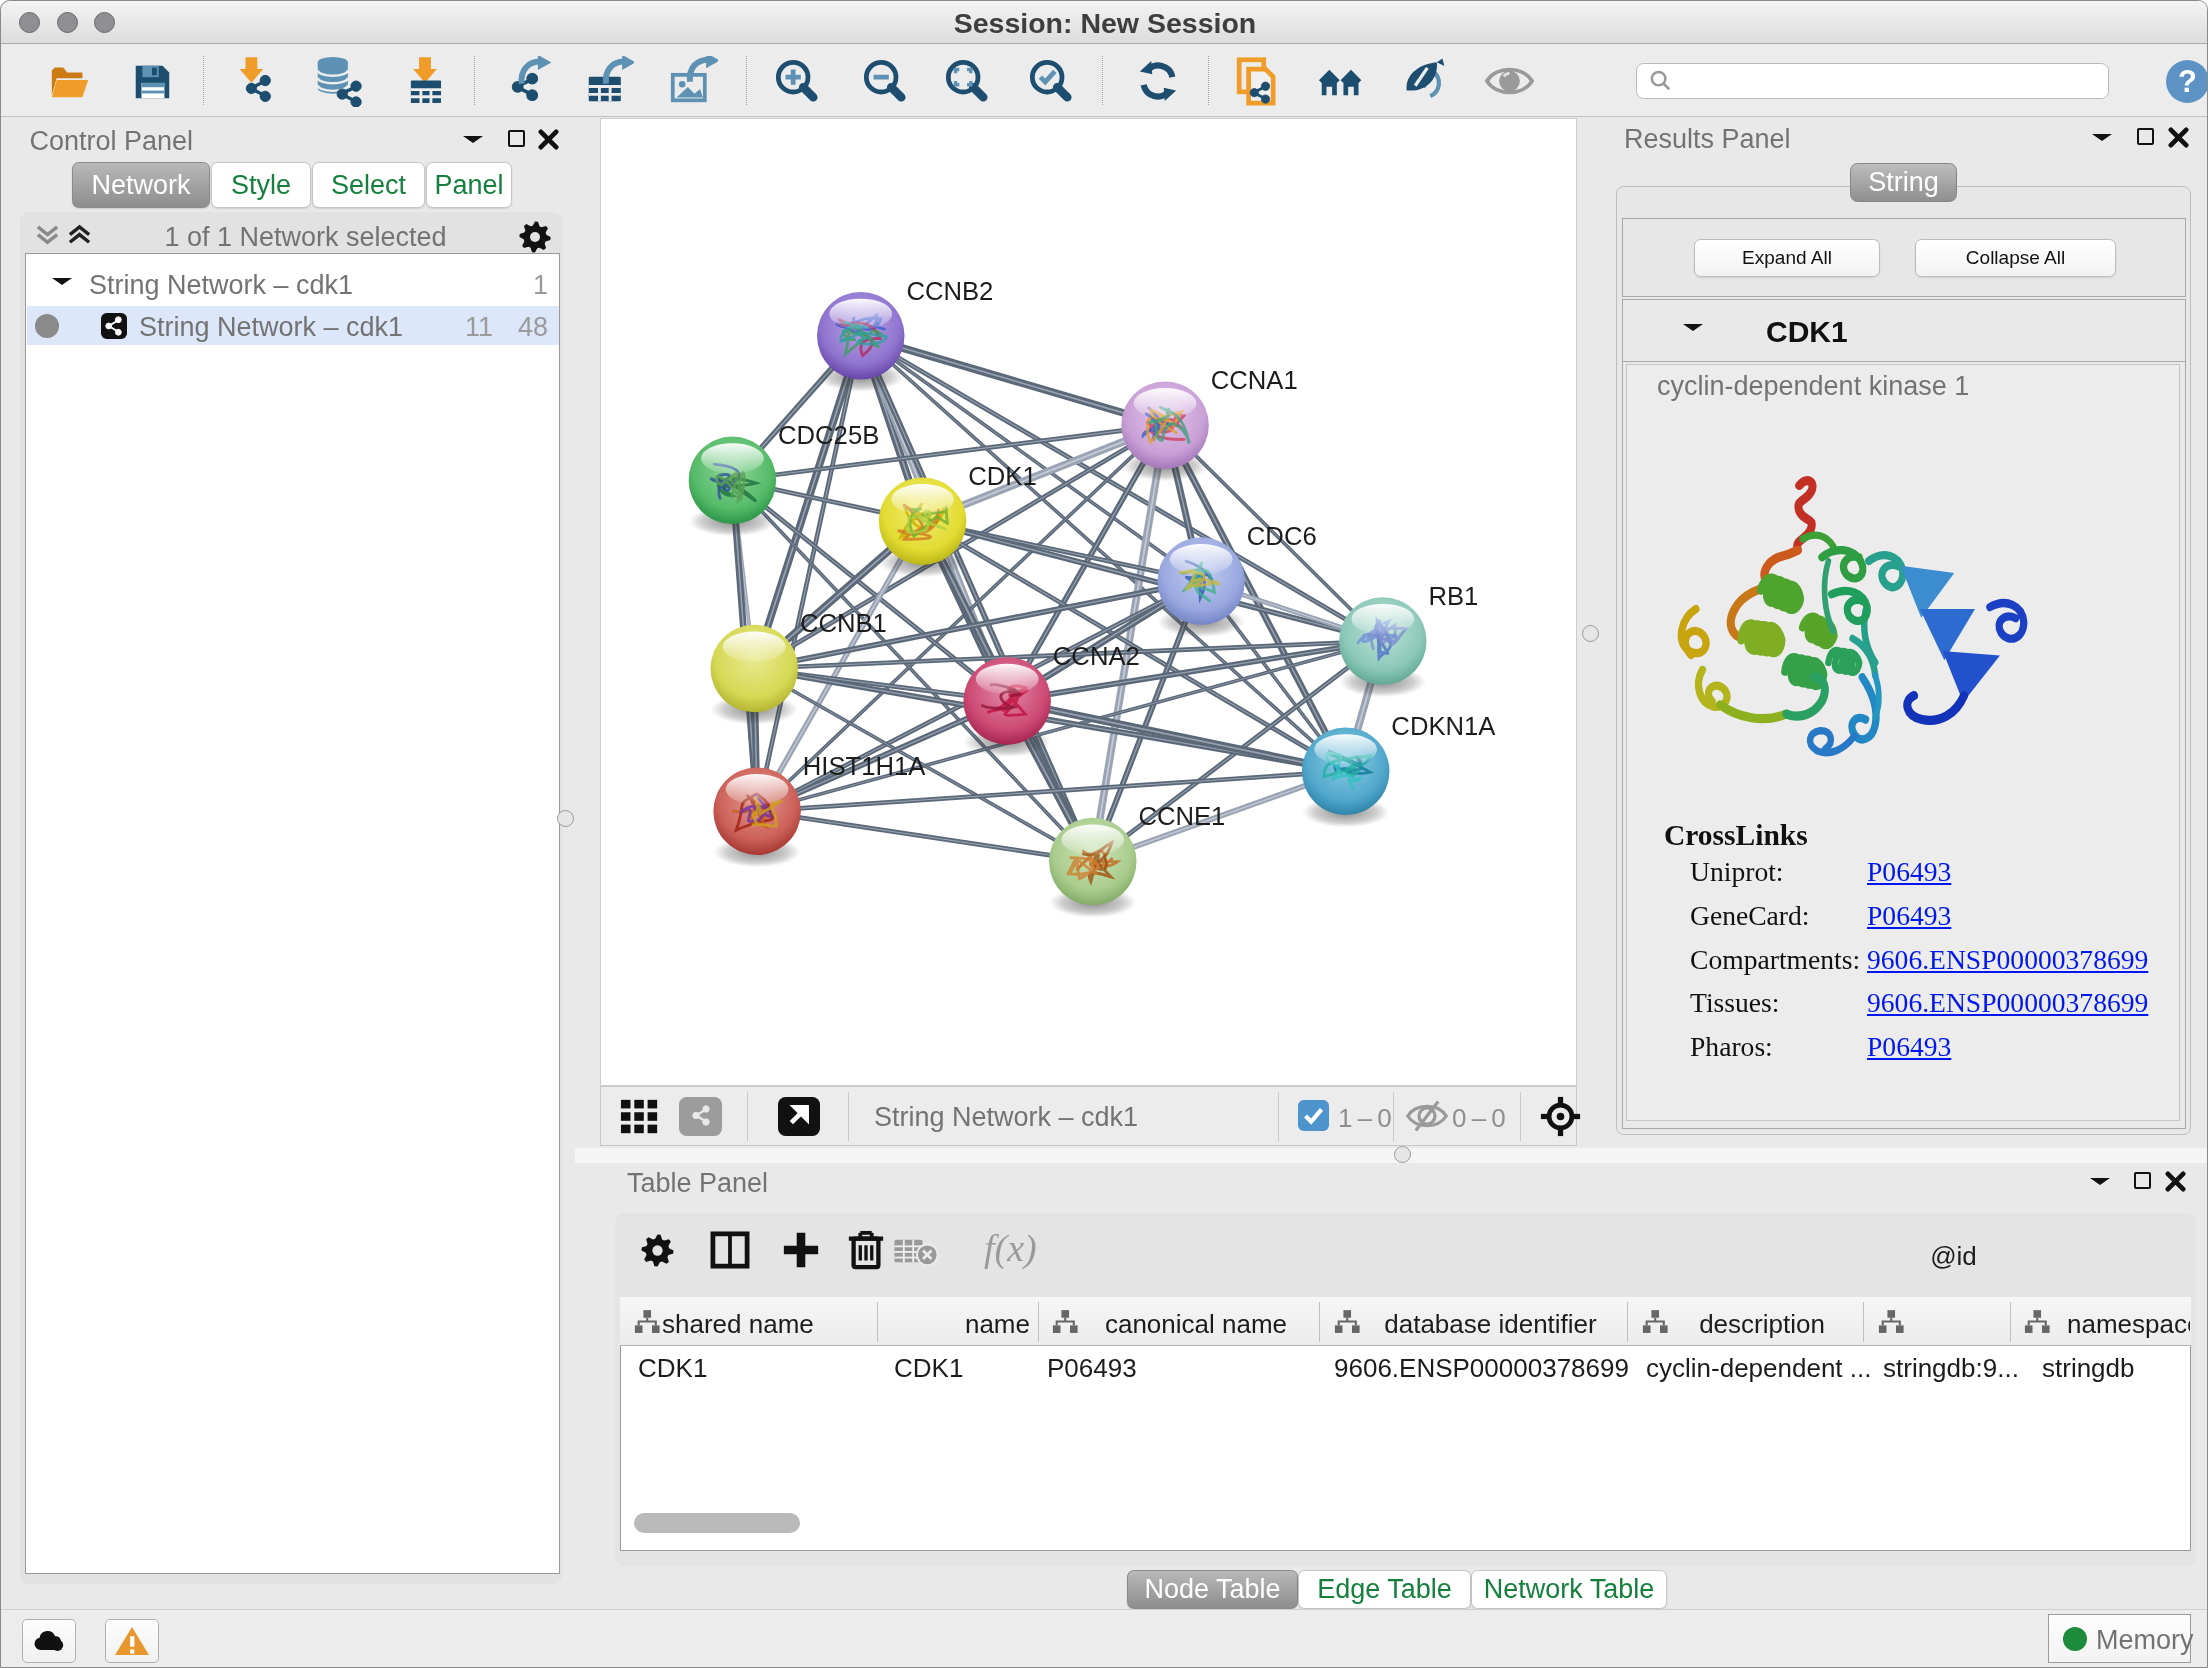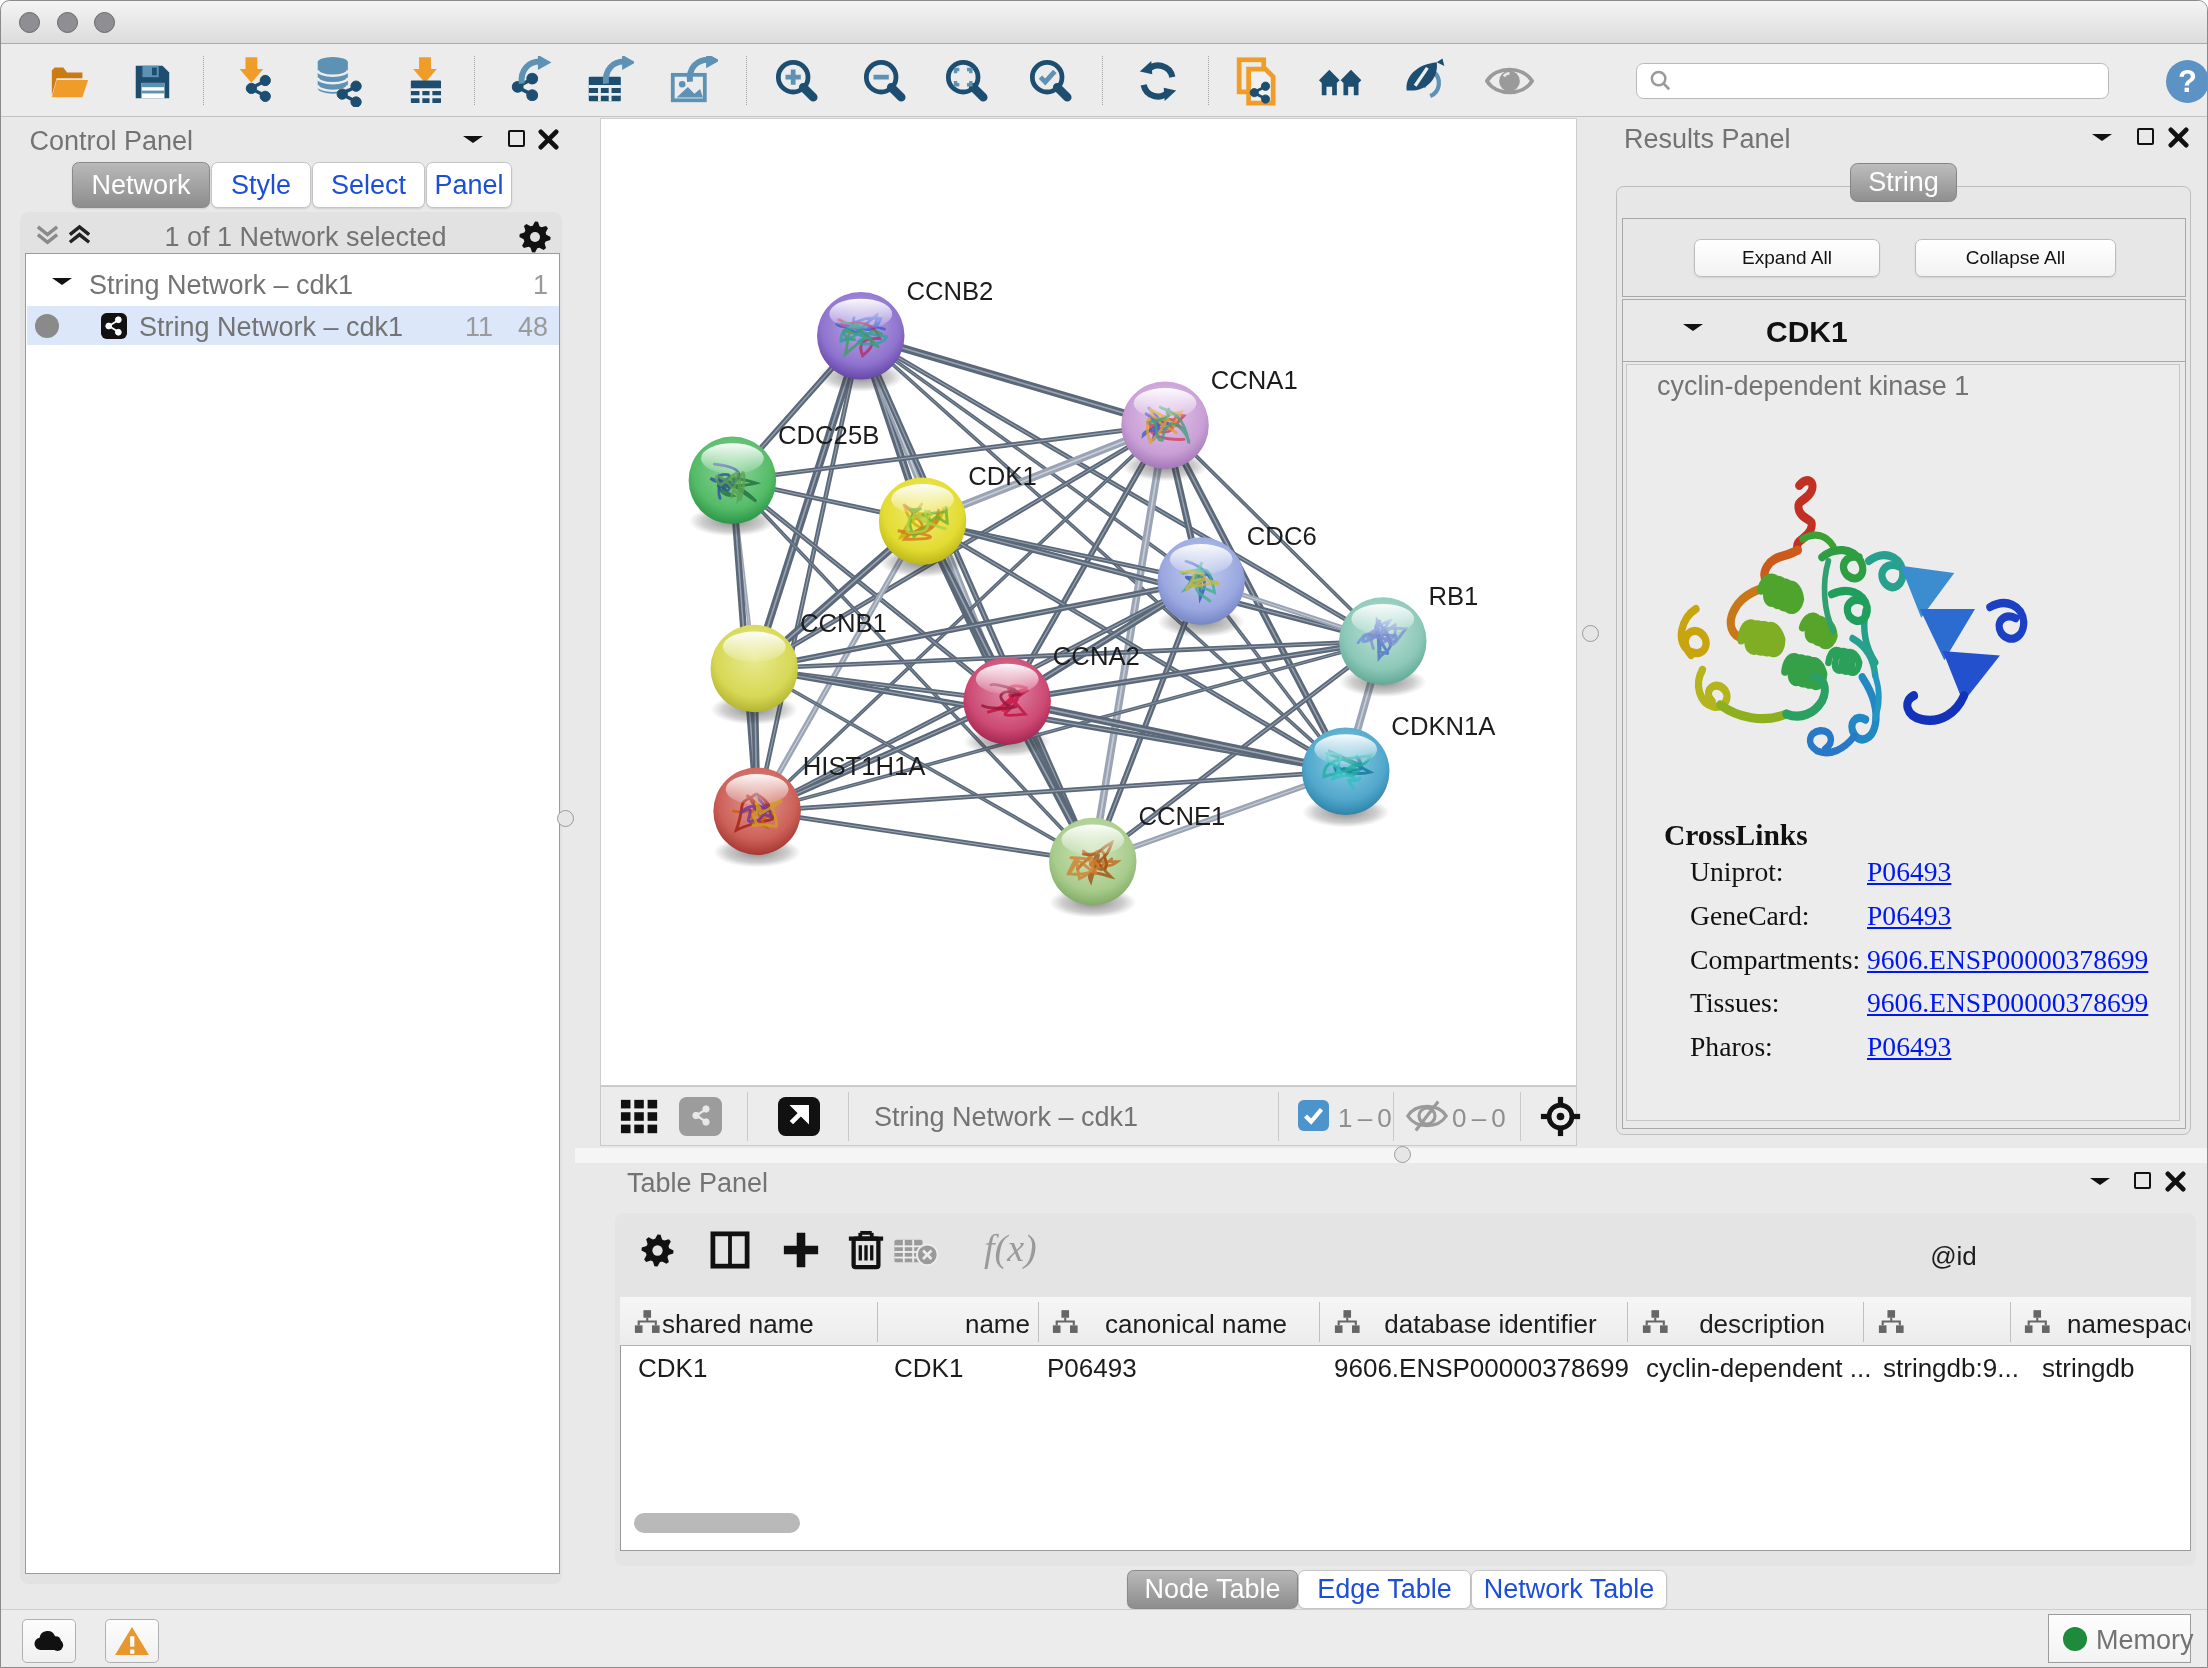--- a/index.html
+++ b/index.html
@@ -1,29 +1,30 @@
 <!DOCTYPE html>
 <html style="font-size:15px"><head><meta charset="utf-8"><style>
 * { margin:0; padding:0; box-sizing:border-box; }
 body { font-family:"Liberation Sans", sans-serif; background:#fff; width:2208px; height:1668px; overflow:hidden; }
 #win { position:relative; width:2208px; height:1668px; background:#e9e9e9; border:1px solid #8a8a8a; border-radius:9.5px 9.5px 0 0; overflow:hidden; }
 .abs { position:absolute; }
 .t28 { font-size:27px; color:#737373; }
 .t27 { font-size:26px; color:#1c1c1c; }
 .gray { color:#9a9a9a; }
-.tab { position:absolute; height:46px; background:#fff; border:1px solid #c4c4c4; border-radius:6.7px; display:flex; align-items:center; justify-content:center; font-size:27px; color:#1d4ed8; box-shadow:0 1px 1.9px rgba(0,0,0,0.12); }
+.tab { position:absolute; height:46px; background:#fff; border:1px solid #c4c4c4; border-radius:6.7px; display:flex; align-items:center; justify-content:center; font-size:27px; color:#15803d; box-shadow:0 1px 1.9px rgba(0,0,0,0.12); }
 .tabsel { background:linear-gradient(#b9b9b9,#8d8d8d); color:#fff; border-color:#8a8a8a; }
 .btn { position:absolute; background:linear-gradient(#ffffff,#f2f2f2); border:1.4px solid #bcbcbc; border-radius:6.7px; display:flex; align-items:center; justify-content:center; font-size:19px; color:#111; box-shadow:0 1px 1.9px rgba(0,0,0,0.10); }
 </style></head><body>
 <div id="win">
 
 <div class="abs" style="left:0;top:0;width:2208px;height:43px;background:linear-gradient(#f4f4f4,#dcdcdc);border-bottom:1px solid #ababab;border-radius:9.5px 9.5px 0 0"></div>
 <div class="abs" style="left:18px;top:10.5px;width:21px;height:21px;border-radius:50%;background:#8e8e93;border:1px solid #66666b"></div>
 <div class="abs" style="left:56px;top:10.5px;width:21px;height:21px;border-radius:50%;background:#8e8e93;border:1px solid #66666b"></div>
 <div class="abs" style="left:93px;top:10.5px;width:21px;height:21px;border-radius:50%;background:#8e8e93;border:1px solid #66666b"></div>
+<div class="abs" style="left:0;top:5.7px;width:2208px;text-align:center;font-size:28.5px;font-weight:bold;color:#3e3e3e">Session: New Session</div>
 
 <div class="abs" style="left:0;top:43px;width:2208px;height:73px;background:#ececec;border-bottom:1.4px solid #c2c2c2"></div>
 <svg style="position:absolute;left:47px;top:58px" width="44" height="44" viewBox="0 0 46 46">
       <path d="M 4 12 L 4 38 L 9 20 L 36 20 L 36 14 L 20 14 L 16 9 L 7 9 Z" fill="#cc7a14"></path>
       <path d="M 9 22 L 42 22 L 36 40 L 4 40 Z" fill="#f09c28"></path>
     </svg>
 <svg style="position:absolute;left:129px;top:58px" width="44" height="44" viewBox="0 0 46 46">
       <path d="M 6 7 L 34 7 L 41 14 L 41 41 L 6 41 Z" fill="#1d4e70"></path>
       <rect x="13" y="7" width="17" height="12" fill="#5d92b4"></rect>
       <rect x="23" y="9" width="5" height="8" fill="#1d4e70"></rect>

